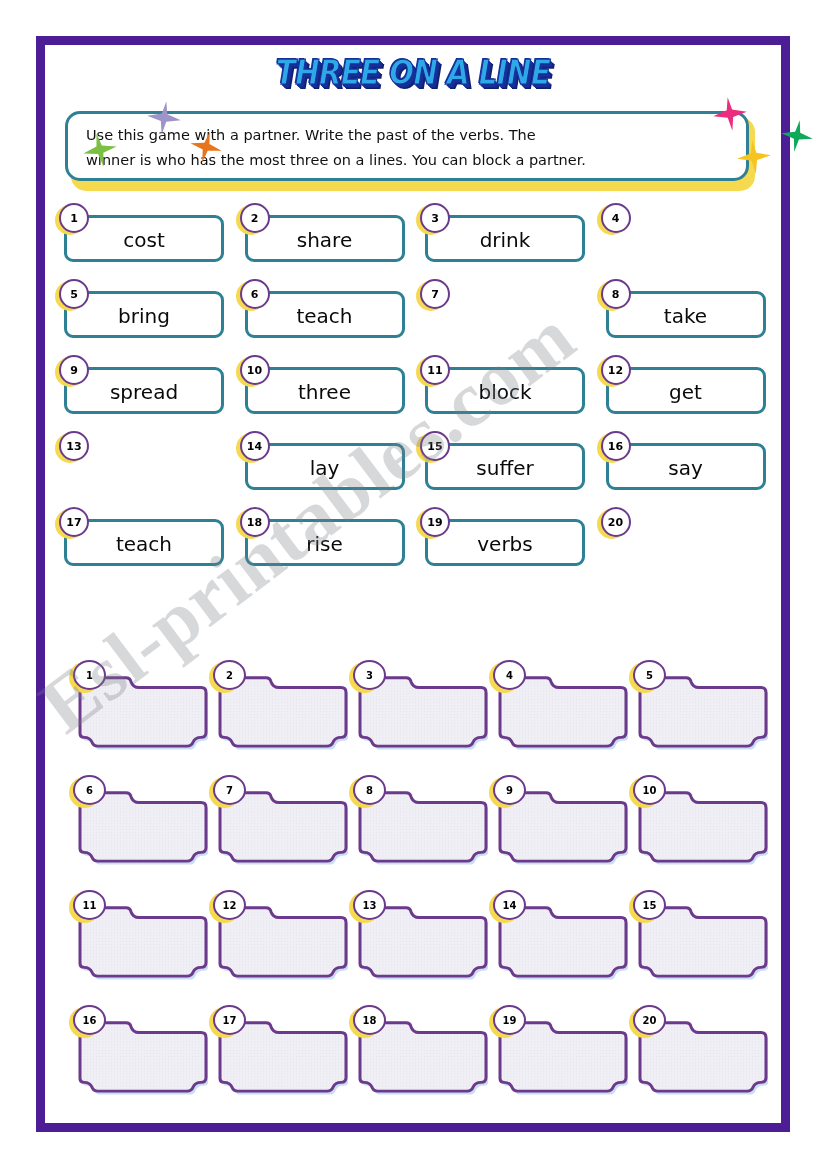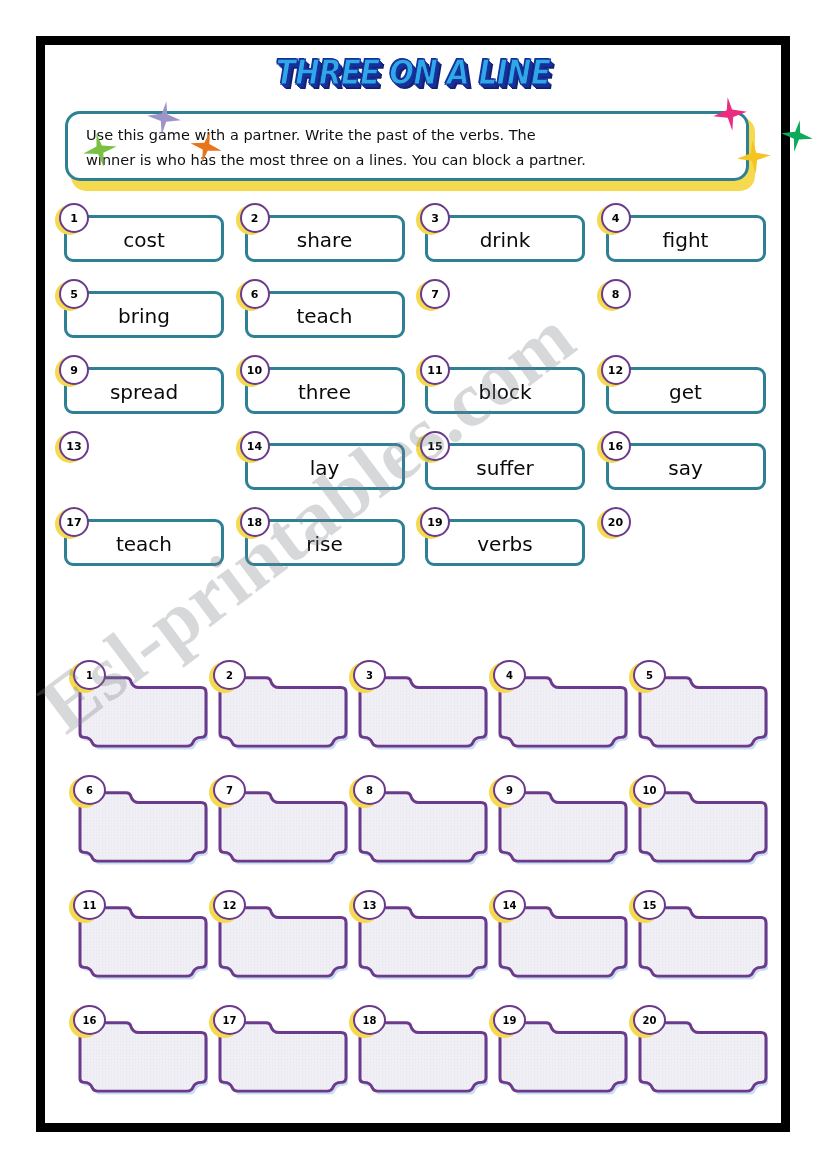--- a/index.html
+++ b/index.html
@@ -10,21 +10,21 @@
   }
 
   
   #sheet{
     position:absolute;left:0;top:0;width:826px;height:1169px;
     background:#fff;overflow:hidden;
   }
   #frame{
     position:absolute;left:36px;top:36px;
     width:754px;height:1096px;
-    border:9px solid #000000;
+    border:9px solid #4c1d95;
     background:#ffffff;
     box-sizing:border-box;
   }
 
   
   #watermark{
     position:absolute;left:50px;top:520px;
     width:700px;height:420px;
     pointer-events:none;z-index:40;
   }
@@ -217,23 +217,20 @@
           </div>
           <div class="vcell">
             <div class="vnum-sh"></div>
             <div class="vbox">
               <span>drink</span>
             </div>
             <div class="vnum">3</div>
           </div>
           <div class="vcell">
             <div class="vnum-sh"></div>
-            <div class="vbox">
-              <span>fight</span>
-            </div>
             <div class="vnum">4</div>
           </div>
         </div>
         <div class="vrow">
           <div class="vcell">
             <div class="vnum-sh"></div>
             <div class="vbox">
               <span>bring</span>
             </div>
             <div class="vnum">5</div>
@@ -244,20 +241,23 @@
               <span>teach</span>
             </div>
             <div class="vnum">6</div>
           </div>
           <div class="vcell">
             <div class="vnum-sh"></div>
             <div class="vnum">7</div>
           </div>
           <div class="vcell">
             <div class="vnum-sh"></div>
+            <div class="vbox">
+              <span>take</span>
+            </div>
             <div class="vnum">8</div>
           </div>
         </div>
         <div class="vrow">
           <div class="vcell">
             <div class="vnum-sh"></div>
             <div class="vbox">
               <span>spread</span>
             </div>
             <div class="vnum">9</div>

